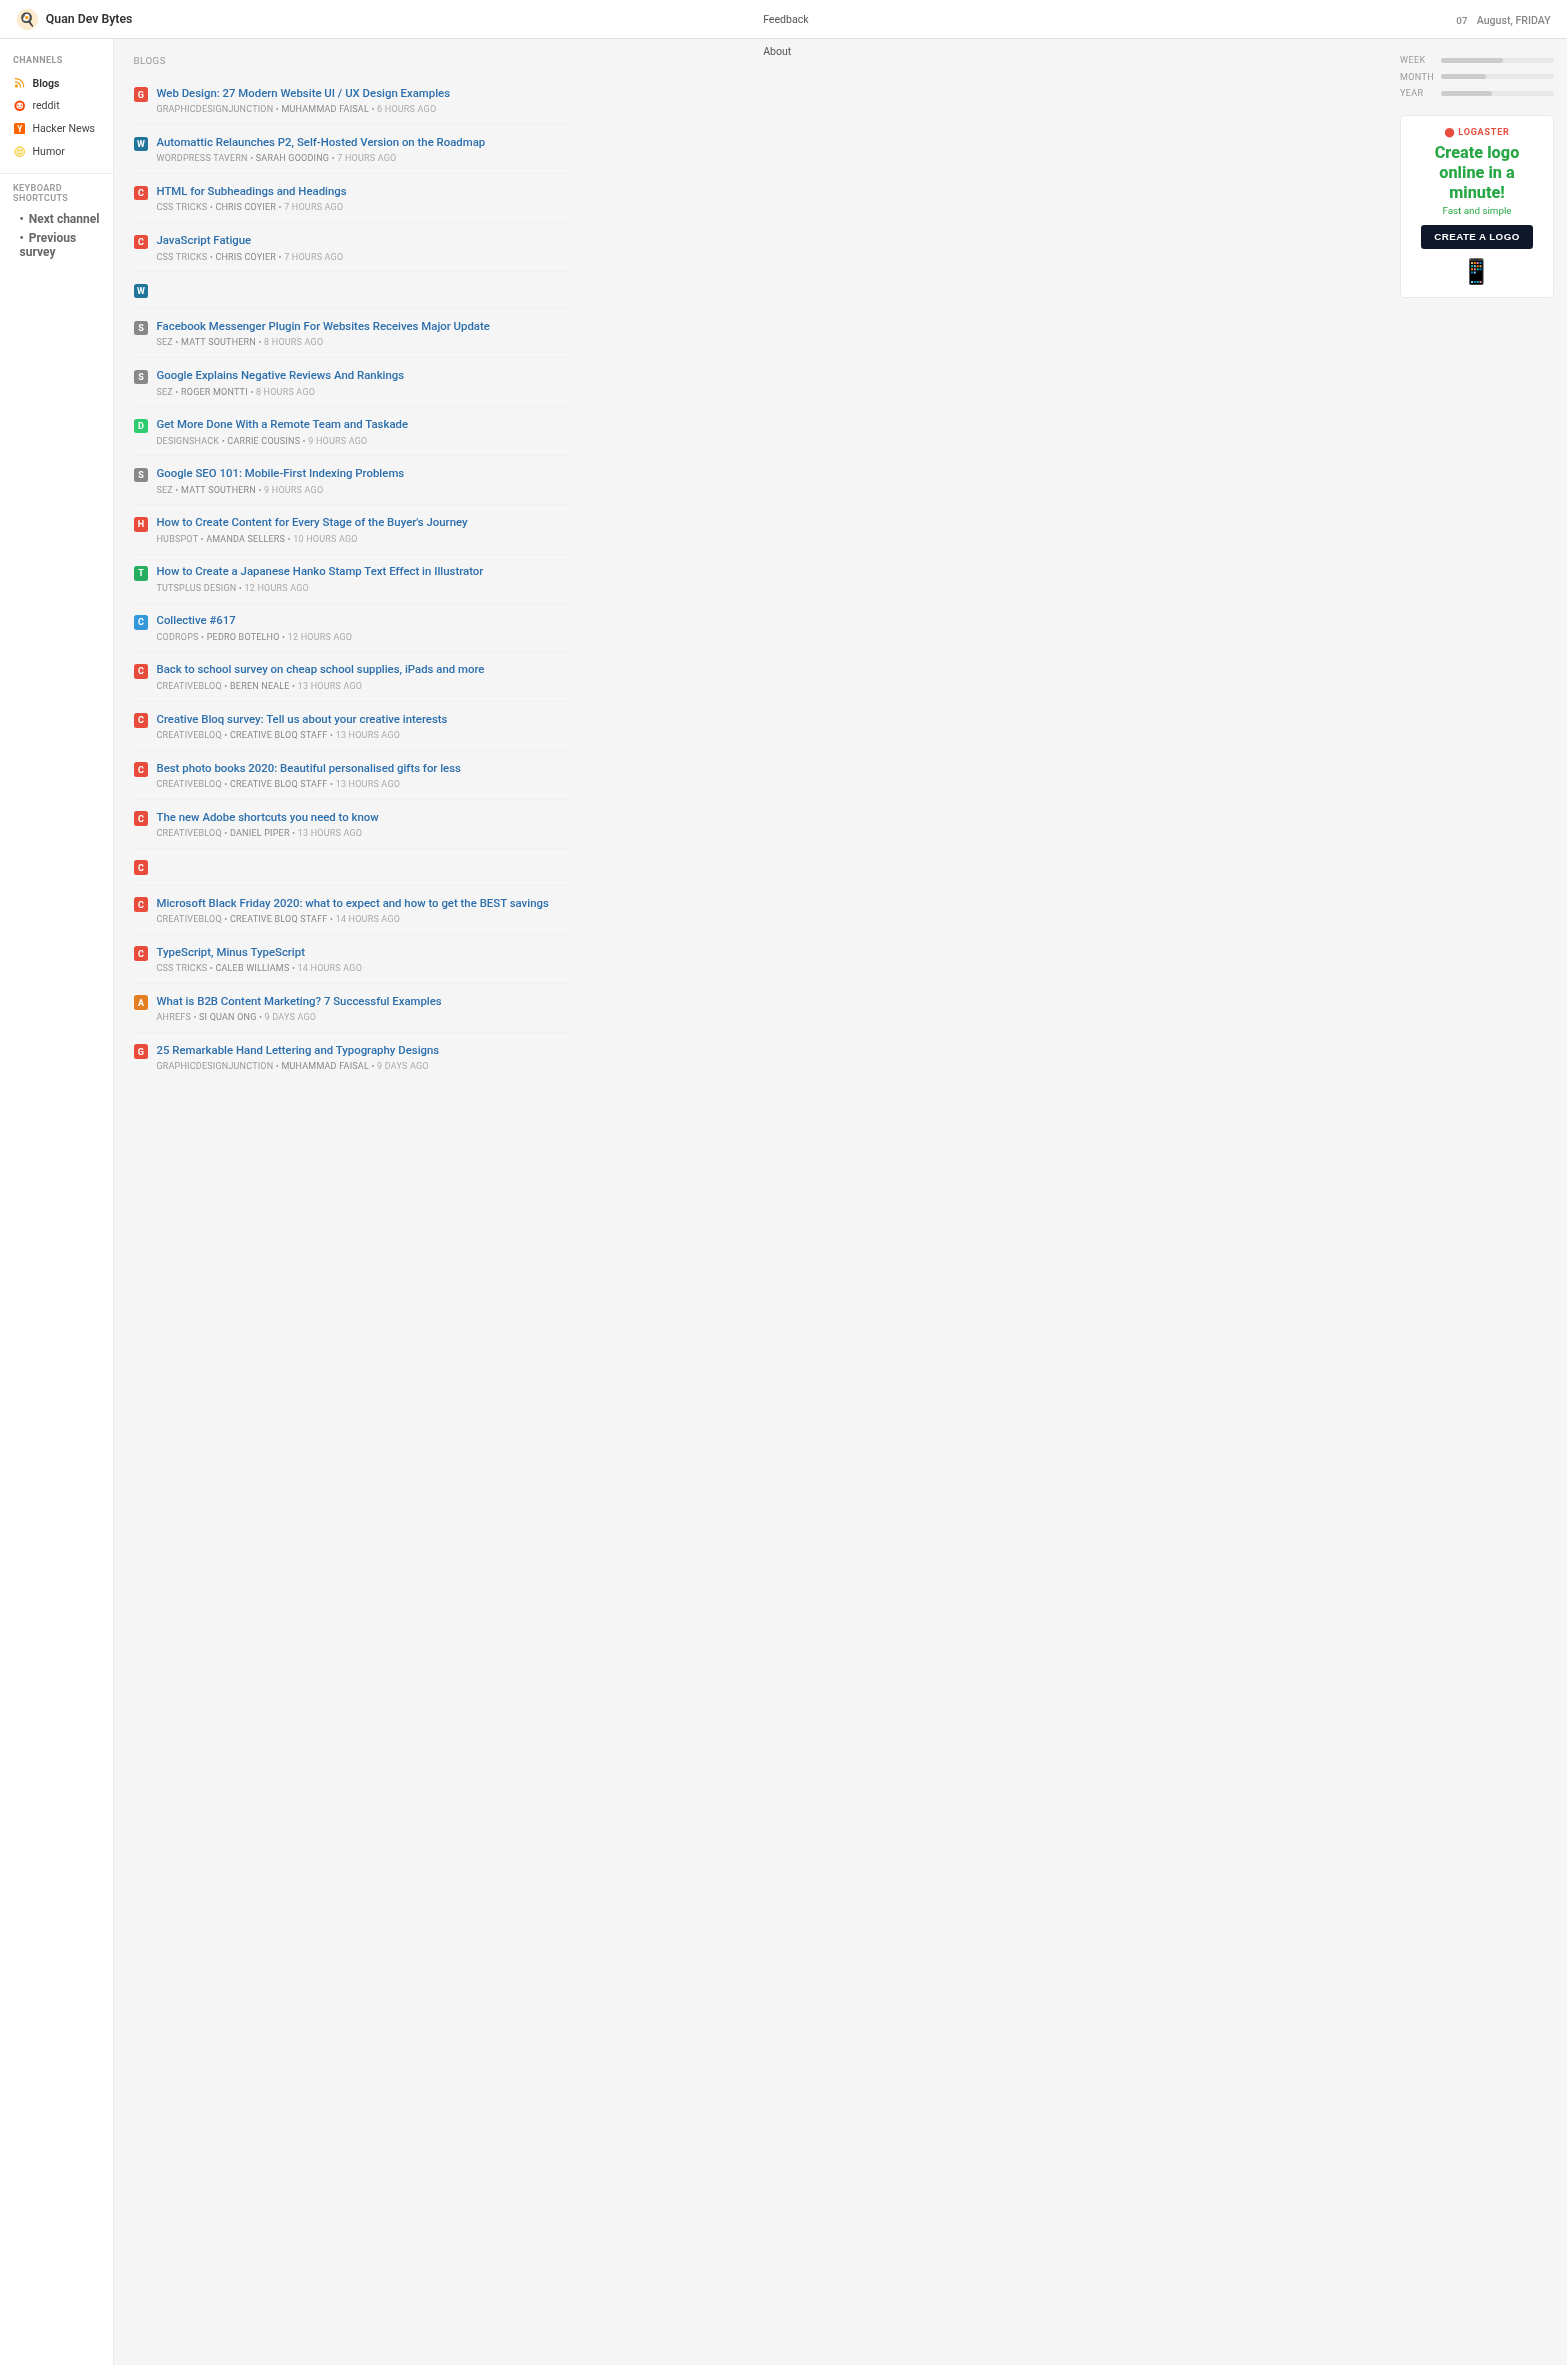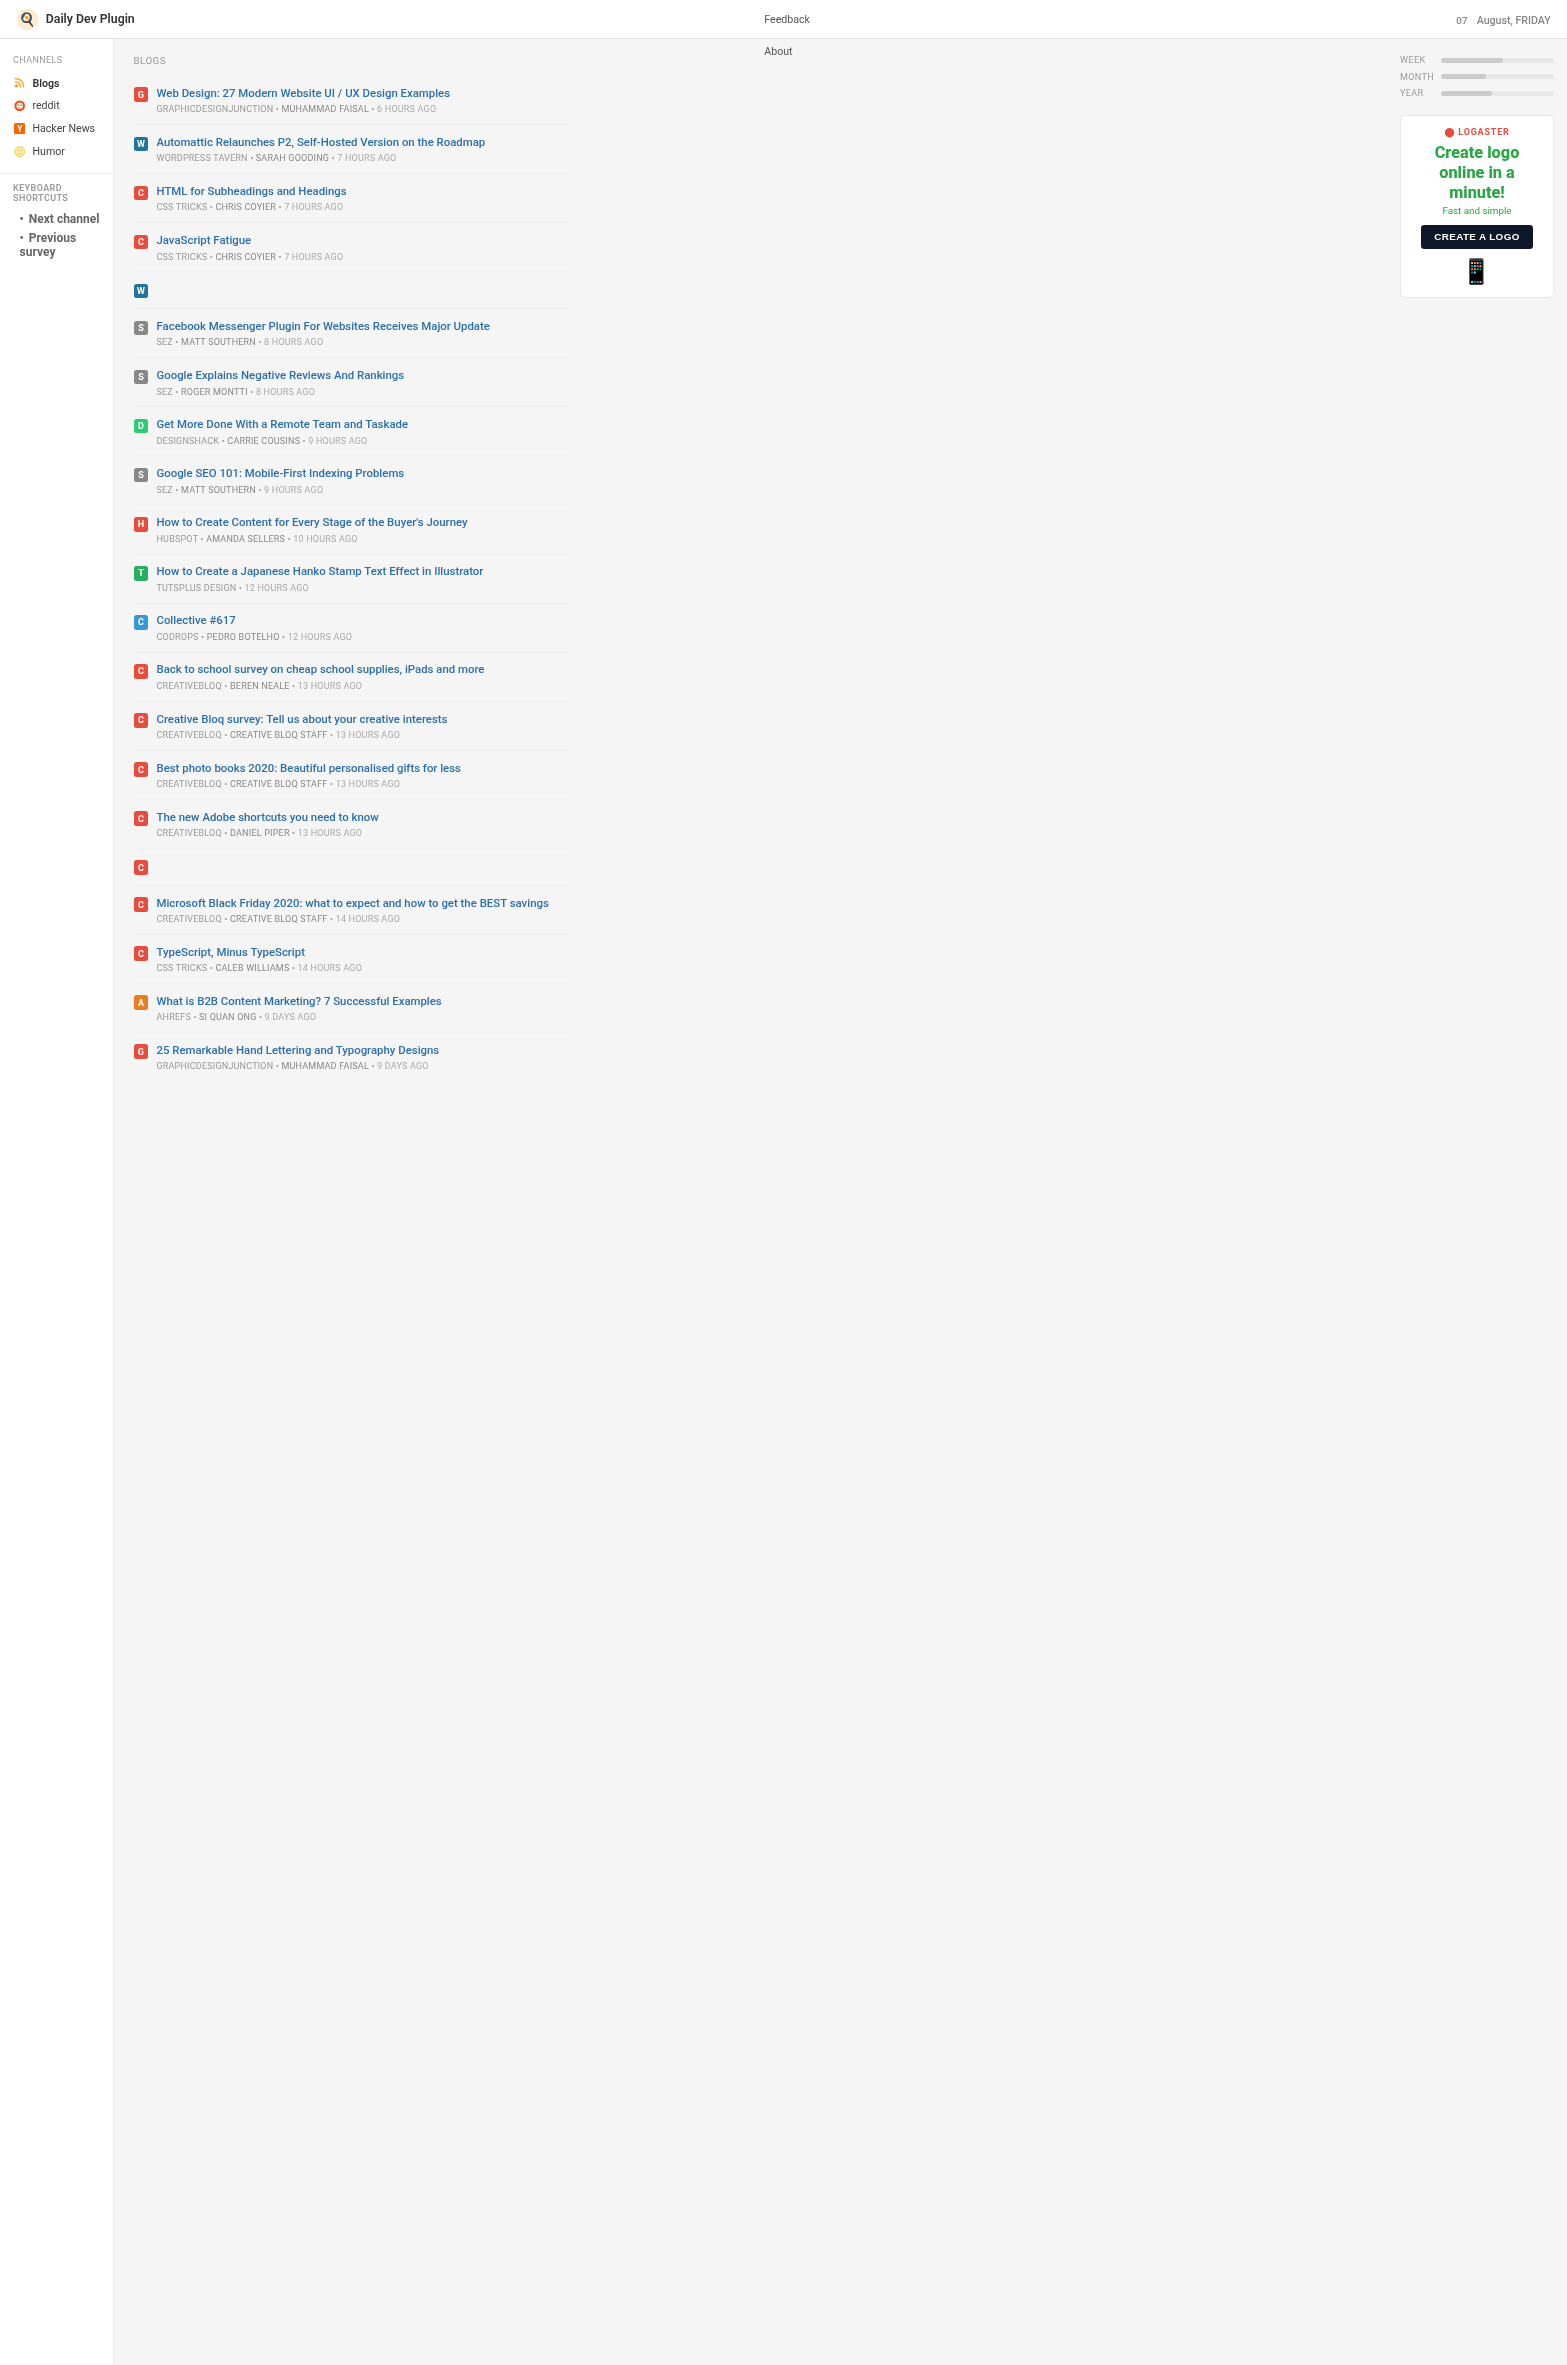--- a/index.html
+++ b/index.html
@@ -20,21 +20,21 @@
     .header-date span { font-size: 9.8px; font-weight: 500; color: #888; margin-left: 3.3px; vertical-align: middle; }
 
     
     .layout { display: flex; margin-top: 39px; min-height: calc(100vh - 39px); }
 
     
     .sidebar {
       width: 114px; min-width: 114px; background: #fff; border-right: 0.8px solid #e8e8e8;
       padding: 16.3px 0; position: fixed; top: 39px; bottom: 0; overflow-y: auto;
     }
-    .sidebar-section-title { font-size: 9px; font-weight: 400; color: #999; text-transform: uppercase; padding: 0 13px 6.5px; letter-spacing: 0.4px; }
+    .sidebar-section-title { font-size: 9px; font-weight: 700; color: #999; text-transform: uppercase; padding: 0 13px 6.5px; letter-spacing: 0.4px; }
     .sidebar-item {
       display: flex; align-items: center; gap: 6.5px;
       padding: 4.9px 13px; cursor: pointer; font-size: 10.6px; color: #444;
       border-radius: 0;
     }
     .sidebar-item.active { font-weight: 600; color: #333; }
     .sidebar-item .icon { width: 13px; height: 13px; display: flex; align-items: center; justify-content: center; font-size: 11.4px; }
     .sidebar-divider { height: 0.8px; background: #eee; margin: 9.8px 0; }
     .sidebar-shortcuts-title { font-size: 9px; font-weight: 600; color: #999; text-transform: uppercase; padding: 0 13px 6.5px; letter-spacing: 0.4px; margin-top: 6.5px; }
     .shortcut-item { font-size: 12px; color: #666; padding: 2.5px 13px 2.5px 19.6px; font-weight: bold; }
@@ -76,21 +76,21 @@
   </style>
 </head>
 <body>
 
 <header class="header">
   <div class="header-logo">
     <svg class="logo-icon" viewBox="0 0 28 28" style="font-size:15px">
       <circle cx="14" cy="14" r="13" fill="#f39c12" opacity="0.2"></circle>
       <text x="14" y="19" text-anchor="middle" font-size="16">🍳</text>
     </svg>
-    <span>Daily Dev Plugin</span>
+    <span>Quan Dev Bytes</span>
   </div>
   <nav class="header-nav">
     <a>How to Use?</a>
     <a>Feedback</a>
     <a>About</a>
   </nav>
   <div class="header-date">
     <span>07</span>
     <span style="font-size:10.6px; color:#888; margin-left:4.9px;">August, FRIDAY</span>
   </div>

